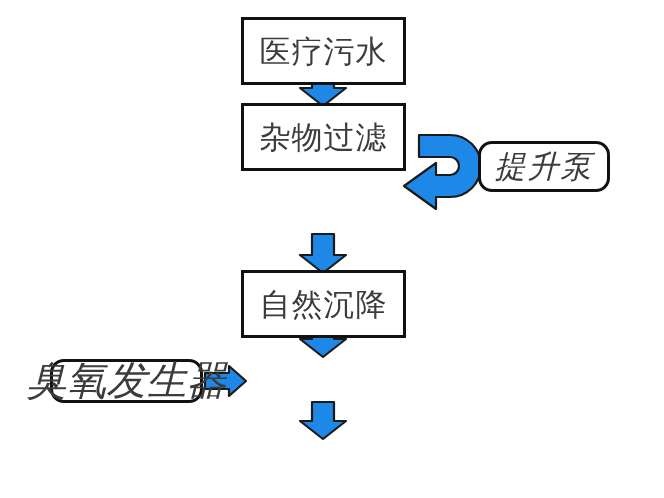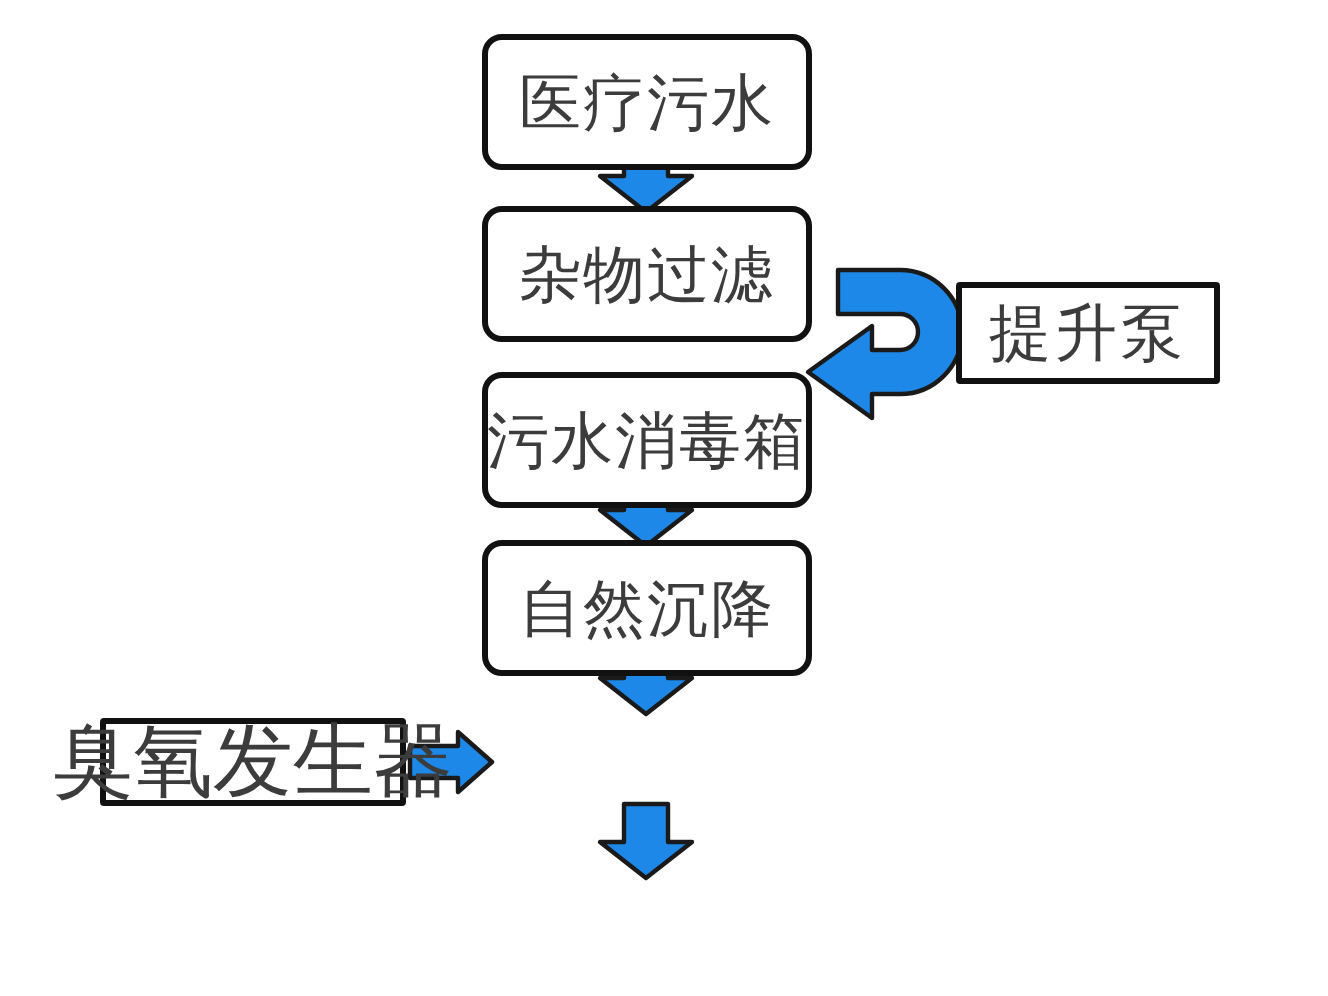--- a/index.html
+++ b/index.html
@@ -37,26 +37,27 @@
     border: 3px solid #111111;
     color: #3c3c3c;
     text-align: center;
     line-height: 1;
     white-space: nowrap;
   }
   .node.main {
     left: 241px;
     width: 165px;
     height: 68px;
-    border-radius: 10px;
+    border-radius: 0;
     font-size: 31px;
     letter-spacing: 1px;
   }
   .node.rounded {
-    border-radius: 2px;
+    border-radius: 14px;
+    font-style: italic;
   }
   .node.pump {
     left: 478px;
     top: 141px;
     width: 132px;
     height: 51px;
     font-size: 31px;
     letter-spacing: 2px;
   }
   .node.ozone {
@@ -89,23 +90,20 @@
   </svg>
 
   <div class="node main" style="top:17px">
     <span>医疗污水</span>
   </div>
 
   <div class="node main" style="top:103px">
     <span>杂物过滤</span>
   </div>
 
-  <div class="node main" style="top:186px">
-    <span>污水消毒箱</span>
-  </div>
 
   <div class="node main" style="top:270px">
     <span>自然沉降</span>
   </div>
 
 
 
   <div class="node rounded pump">
     <span>提升泵</span>
   </div>

